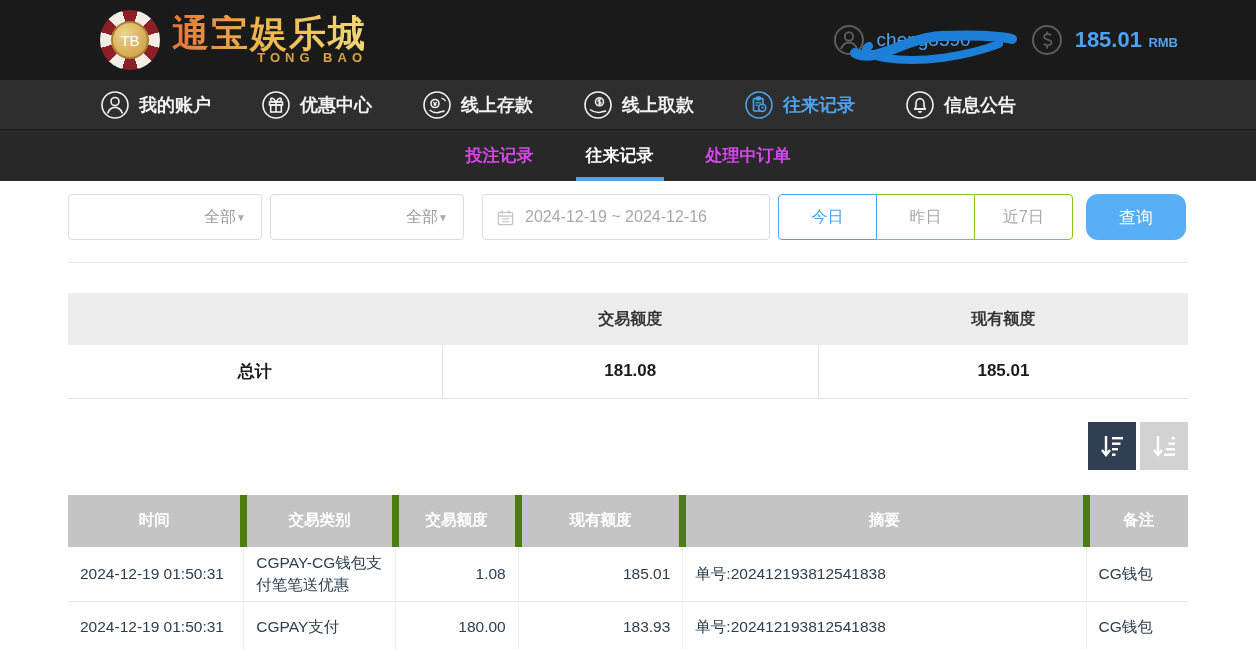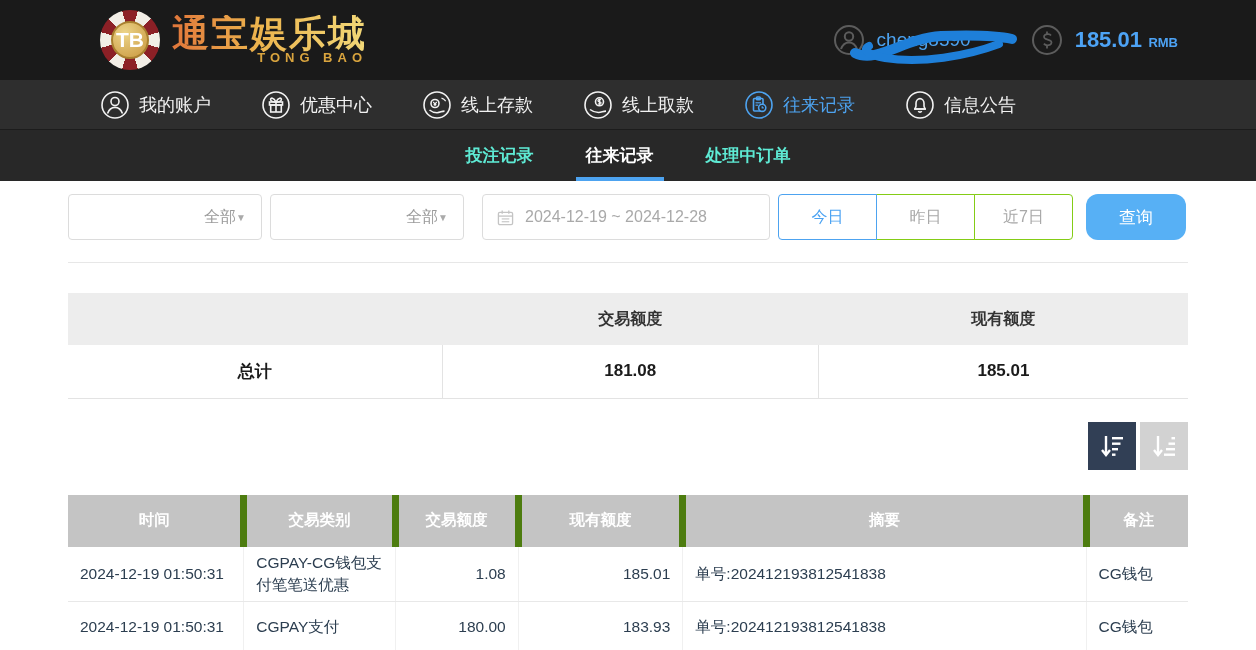--- a/index.html
+++ b/index.html
@@ -8,46 +8,46 @@
   
   .top-header { height:80px; background:#1a1a1a; display:flex; align-items:center; justify-content:space-between; padding:0 78px 0 100px; }
   .logo { display:flex; align-items:center; gap:12px; cursor:pointer; }
   .chip { width:60px; height:60px; border-radius:50%;
           background:repeating-conic-gradient(from -15deg,#8c2026 0deg 30deg,#f2eee6 30deg 60deg);
           position:relative; flex:0 0 auto; }
   .chip-core { position:absolute; left:50%; top:50%; transform:translate(-50%,-50%);
                width:38px; height:38px; border-radius:50%;
                background:radial-gradient(circle at 35% 30%,#ecd489,#c9973d);
                border:2px solid #a9802f; display:flex; align-items:center; justify-content:center;
-               color:#fff; font-size:21px; font-weight:bold; }
+               color:#fff; font-size:15px; font-weight:normal; }
   .logo-text { display:flex; flex-direction:column; }
   .logo-cn { font-size:37px; font-weight:bold; line-height:1.05; letter-spacing:2px;
              background:linear-gradient(90deg,#e0763a 0%,#edb54e 45%,#f2d878 100%);
              -webkit-background-clip:text; background-clip:text; color:transparent; }
   .logo-en { font-size:13px; font-weight:bold; color:#d9a43e; letter-spacing:5px; text-align:right; margin-top:-3px; }
 
   .header-right { display:flex; align-items:center; gap:60px; }
   .user-box, .balance-box { display:flex; align-items:center; gap:12px; }
   .hdr-icon { width:32px; height:32px; color:#5c5c5c; flex:0 0 auto; }
   .username-wrap { position:relative; }
   .username { color:#4da3f0; font-size:19px; }
   .scribble { position:absolute; left:-28px; top:-9px; pointer-events:none; }
   .balance { color:#4da3f5; font-size:22px; font-weight:bold; }
   .currency { color:#4da3f5; font-size:13px; font-weight:bold; margin-left:2px; }
 
   
   .nav-bar { height:50px; background:#2e2e2e; border-bottom:1px solid #1c1c1c;
              display:flex; align-items:center; padding-left:100px; gap:50px; }
-  .nav-item { display:flex; align-items:center; gap:9px; color:#f2f2f2; font-size:18px; font-weight:normal; cursor:pointer; white-space:nowrap; }
+  .nav-item { display:flex; align-items:center; gap:9px; color:#f2f2f2; font-size:18px; font-weight:bold; cursor:pointer; white-space:nowrap; }
   .nav-item.active { color:#4da3f0; }
   .nav-ic { width:30px; height:30px; flex:0 0 auto; }
 
   
   .tab-bar { height:51px; background:#282828; display:flex; justify-content:center; gap:44px; }
-  .tab { color:#5eead4; font-size:17px; font-weight:bold; display:flex; align-items:center; position:relative; padding:0 4px; cursor:pointer; }
+  .tab { color:#d946ef; font-size:17px; font-weight:bold; display:flex; align-items:center; position:relative; padding:0 4px; cursor:pointer; }
   .tab.active { color:#ffffff; }
   .tab.active::after { content:""; position:absolute; left:-6px; right:-6px; bottom:0; height:4px; background:#4da3f0; }
 
   
   .container { width:1120px; margin:0 auto; }
 
   .filter-row { display:flex; margin-top:13px; height:46px; }
   .select { width:194px; border:1px solid #dcdcdc; border-radius:4px; display:flex; align-items:center;
             justify-content:flex-end; padding:0 15px; color:#9b9b9b; font-size:16px; background:#fff; cursor:pointer; }
   .select + .select { margin-left:8px; }
@@ -216,21 +216,21 @@
     </div>
     <div class="date-input">
       <svg class="cal-ic" viewBox="0 0 18 18" fill="none" stroke="currentColor" stroke-width="1.4">
         <rect x="1.5" y="3.5" width="15" height="13" rx="1.5"></rect>
           <line x1="5.5" y1="1.5" x2="5.5" y2="5"></line>
           <line x1="12.5" y1="1.5" x2="12.5" y2="5"></line>
         <line x1="1.5" y1="7.5" x2="16.5" y2="7.5"></line>
           <line x1="5" y1="10.5" x2="13" y2="10.5" stroke-width="1.2"></line>
           <line x1="5" y1="13.5" x2="13" y2="13.5" stroke-width="1.2"></line>
       </svg>
-      <span>2024-12-19 ~ 2024-12-28</span>
+      <span>2024-12-19 ~ 2024-12-16</span>
     </div>
     <div class="segmented">
       <button class="seg-btn active">
           <span>今日</span>
         </button>
       <button class="seg-btn">
           <span>昨日</span>
         </button>
       <button class="seg-btn">
           <span>近7日</span>

